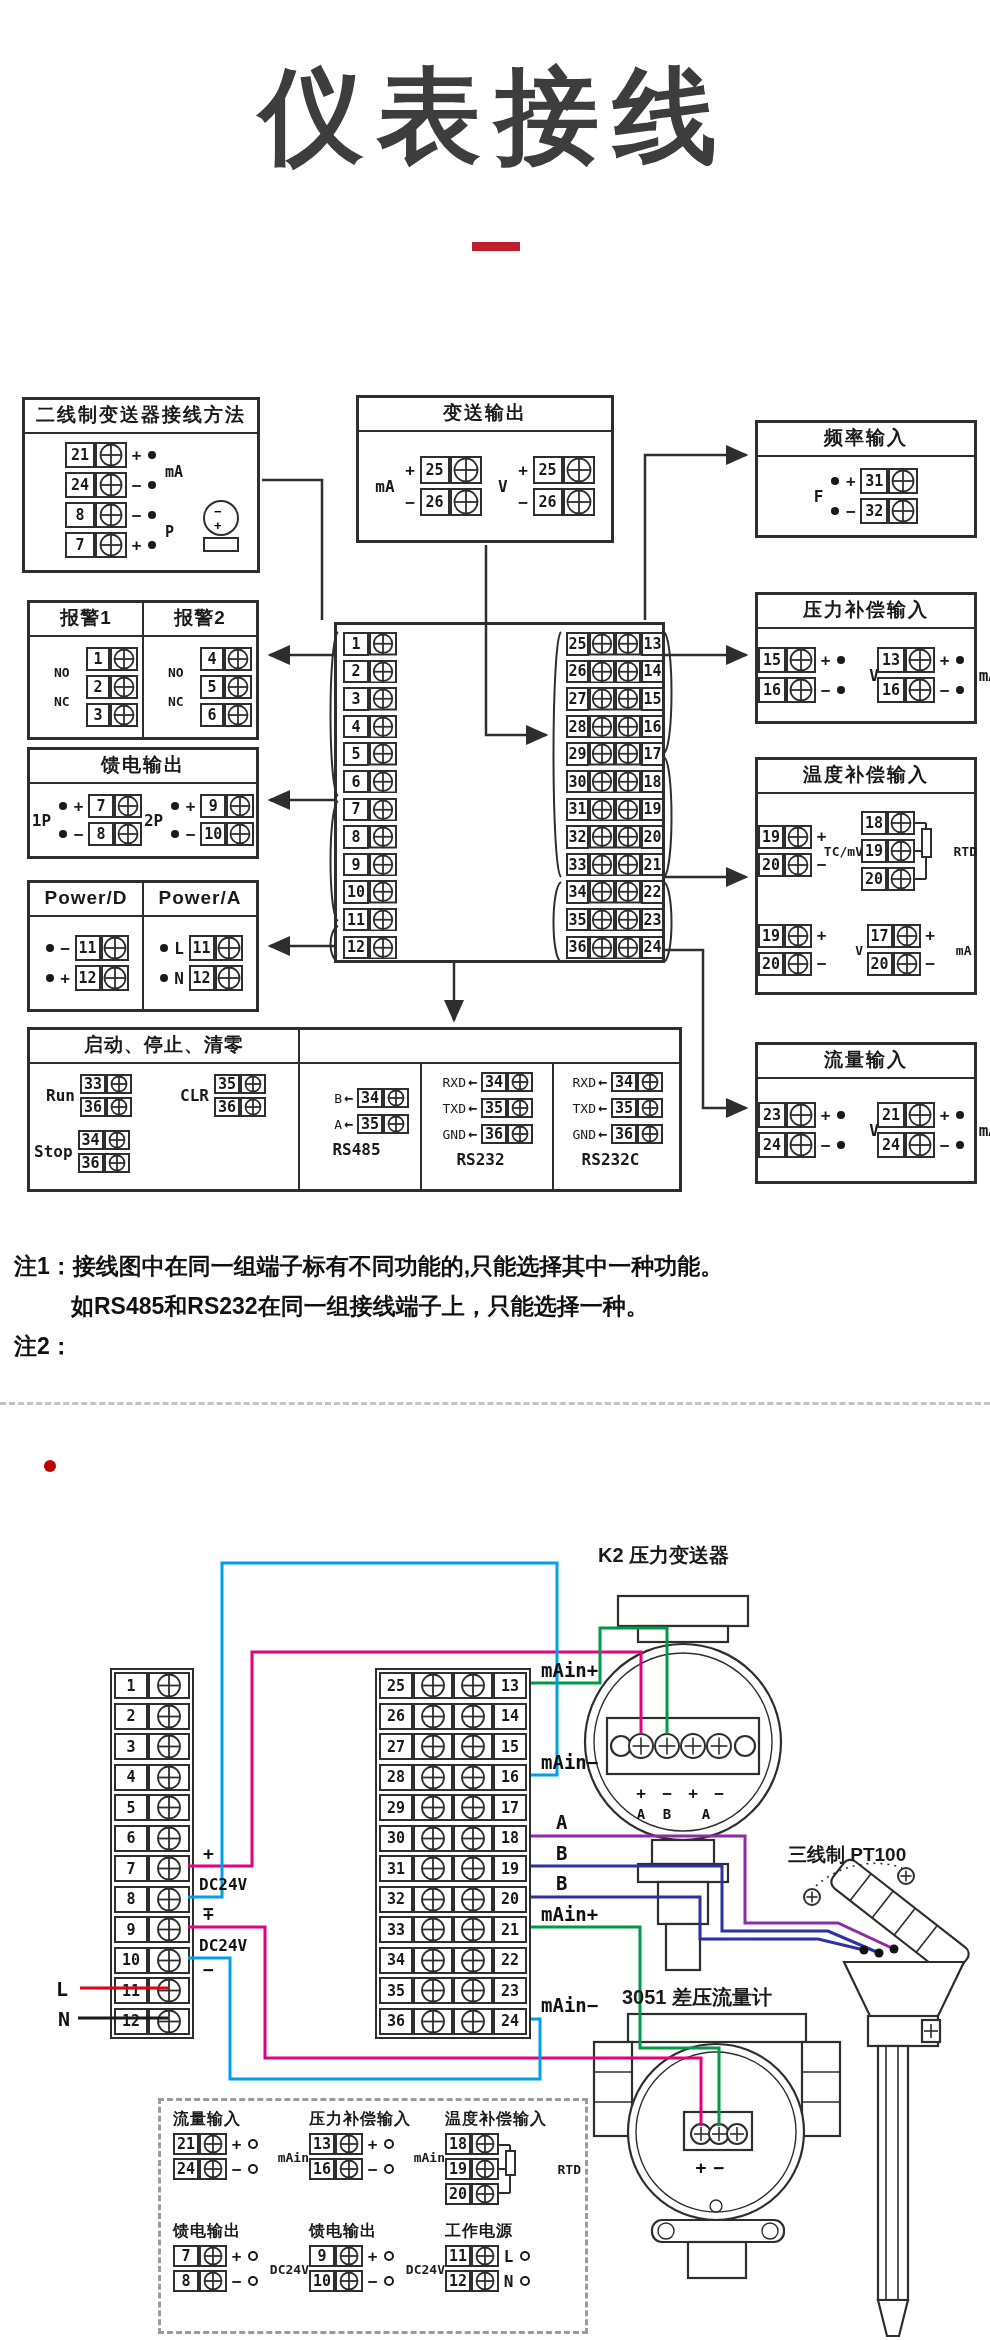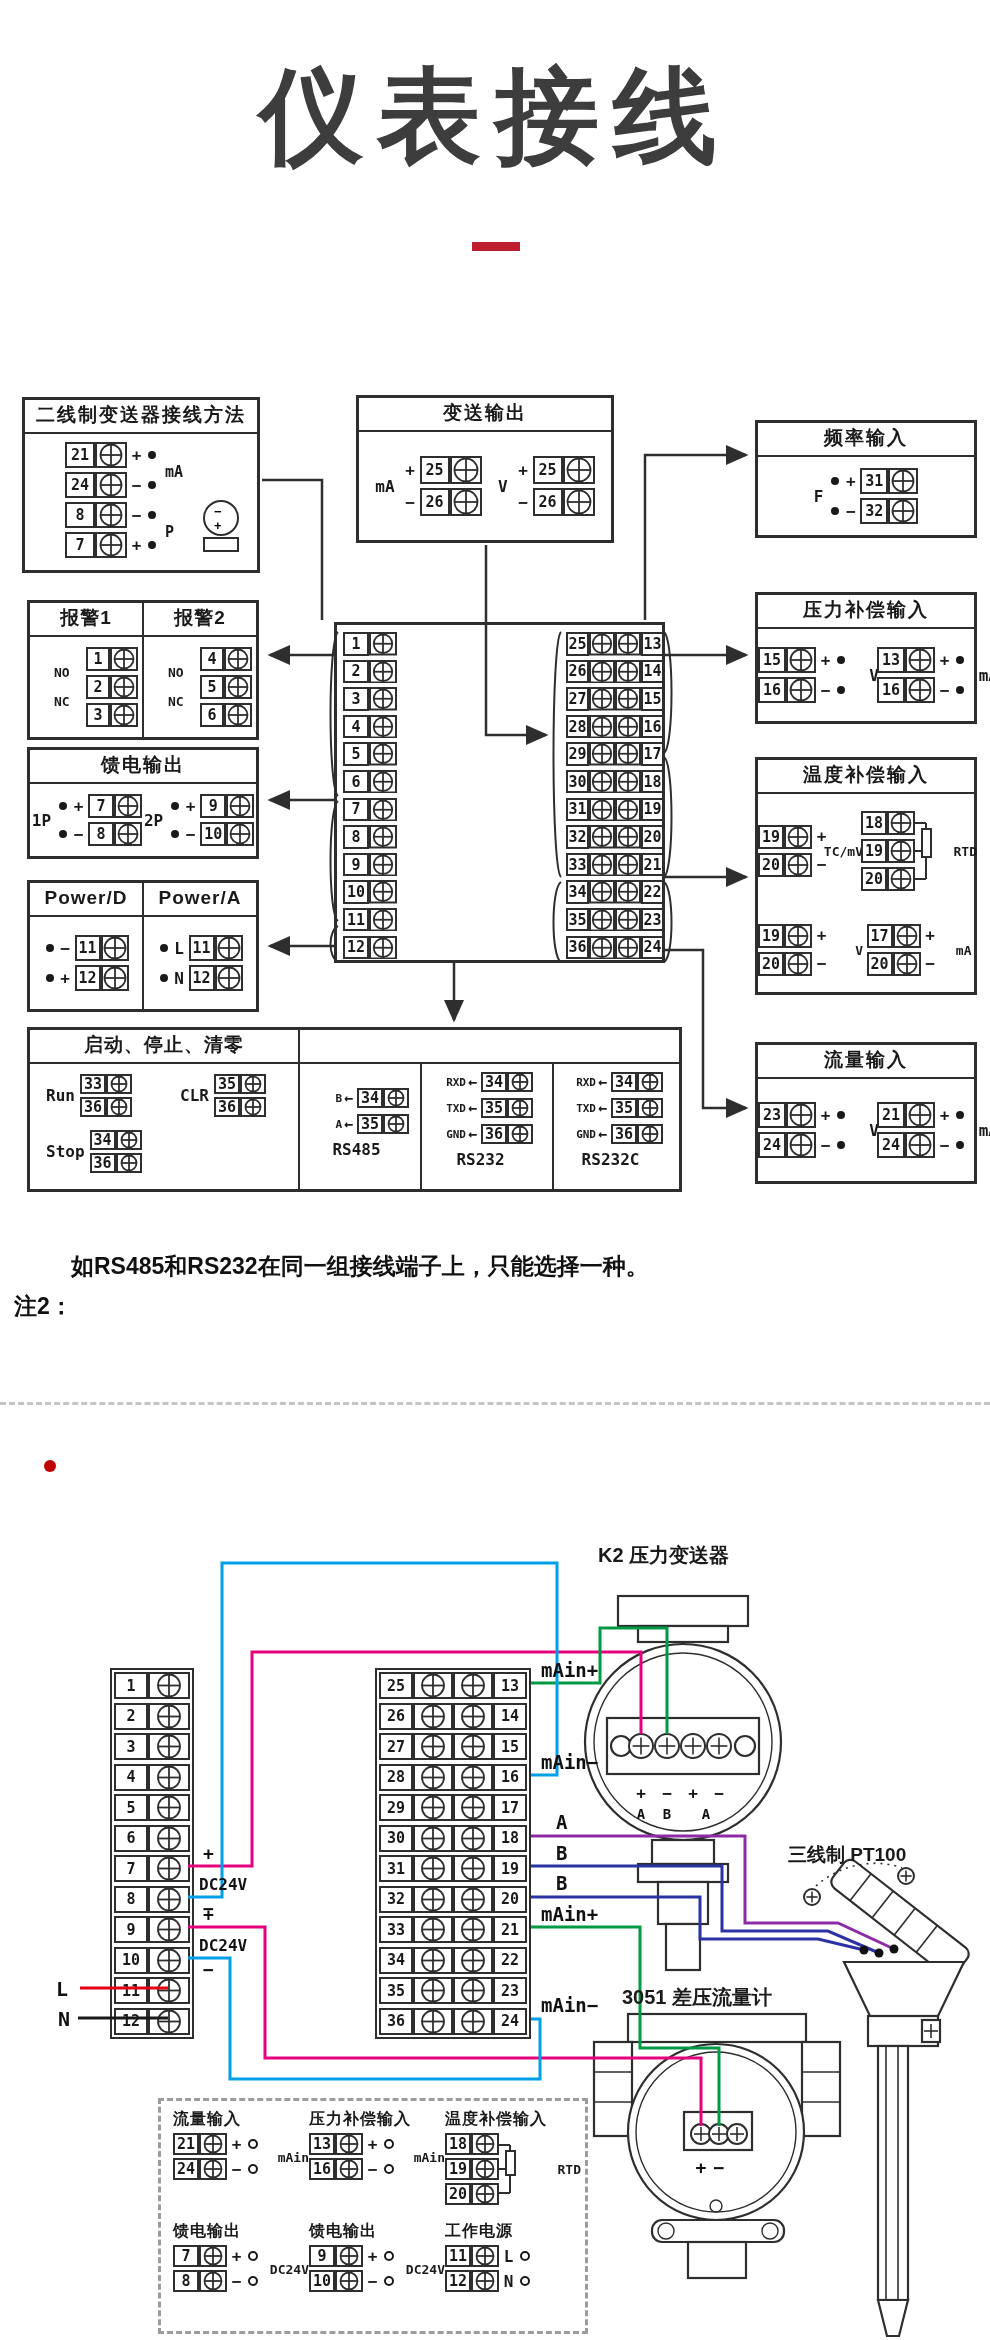--- a/index.html
+++ b/index.html
@@ -36,21 +36,21 @@
   .midlab{position:absolute;left:100px;font-family:"DejaVu Sans Mono",monospace;font-weight:bold;font-size:15px;}
   .txsym{position:absolute;right:6px;top:44px;}
   .swcol{position:relative;width:32px;height:84px;border-left:0;margin-left:20px;}
   .swlab{position:absolute;left:0;font-family:"DejaVu Sans Mono",monospace;font-weight:bold;font-size:13px;}
   .ahalf{flex:1;display:flex;align-items:center;justify-content:center;height:100%;}
   .ahalf2{border-left:2px solid #2e2e2e;}
   .vd{position:absolute;bottom:0;width:0;border-left:2px solid #2e2e2e;}
   .rsg{position:absolute;display:flex;align-items:center;gap:5px;}
   .commcol{position:absolute;}
   .commrow{display:flex;align-items:center;margin-bottom:6px;}
-  .csig{width:38px;text-align:right;font-family:"DejaVu Sans Mono",monospace;font-weight:bold;font-size:11px;margin-right:2px;}
+  .csig{width:38px;text-align:right;font-family:"DejaVu Sans Mono",monospace;font-weight:normal;font-size:13px;margin-right:2px;}
   .carrow{font-family:"DejaVu Sans Mono",monospace;font-weight:bold;font-size:15px;margin-right:4px;}
   .ccap{text-align:center;font-family:"DejaVu Sans Mono",monospace;font-weight:bold;font-size:16px;margin-top:2px;}
   .cstrip{position:absolute;display:flex;flex-direction:column;}
   .cstrip .trow{margin-bottom:4.1px;}
   .bblock{position:absolute;display:flex;flex-direction:column;border:2px solid #2e2e2e;background:#fff;padding:2px;z-index:2;}
   .bblock .trow{margin-bottom:3.5px;}
   .bblock .trow:last-child{margin-bottom:0;}
   #p-twowire{left:22px;top:397px;width:238px;height:176px;}
   #p-alarm{left:27px;top:600px;width:232px;height:140px;}
   #p-feed{left:27px;top:747px;width:232px;height:112px;}
@@ -1045,21 +1045,21 @@
               <span class="tnum" style="width: 26px; height: 20px;">36</span>
               <svg width="26" height="20" class="tscrew">
                 <rect x="1" y="1" width="24" height="18" fill="#fff" stroke="#2e2e2e" stroke-width="2"></rect>
                 <circle cx="13" cy="10" r="7.5" fill="none" stroke="#2e2e2e" stroke-width="1.8"></circle>
                 <line x1="13" y1="1.5" x2="13" y2="18.5" stroke="#2e2e2e" stroke-width="1.8"></line>
                 <line x1="5.5" y1="10" x2="20.5" y2="10" stroke="#2e2e2e" stroke-width="1.8"></line>
               </svg>
             </div>
           </div>
         </div>
-        <div class="rsg" style="left: 16px; top: 66px;">
+        <div class="rsg" style="left: 4px; top: 66px;">
           <span class="glabel">Stop</span>
           <div class="tcol tight">
             <div class="trow">
               <span class="tnum" style="width: 26px; height: 20px;">34</span>
               <svg width="26" height="20" class="tscrew">
                 <rect x="1" y="1" width="24" height="18" fill="#fff" stroke="#2e2e2e" stroke-width="2"></rect>
                 <circle cx="13" cy="10" r="7.5" fill="none" stroke="#2e2e2e" stroke-width="1.8"></circle>
                 <line x1="13" y1="1.5" x2="13" y2="18.5" stroke="#2e2e2e" stroke-width="1.8"></line>
                 <line x1="5.5" y1="10" x2="20.5" y2="10" stroke="#2e2e2e" stroke-width="1.8"></line>
               </svg>
@@ -1172,20 +1172,24 @@
           </div>
           <div class="ccap">RS232C</div>
         </div>
       </div>
       <div class="vd" style="left: 268px; top: 0px;"></div>
       <div class="vd" style="left: 390px; top: 32px;"></div>
       <div class="vd" style="left: 522px; top: 32px;"></div>
     </div>
 
   <div id="notes">
+    <div class="nrow">
+      <span>注1：</span>
+      <span>接线图中在同一组端子标有不同功能的,只能选择其中一种功能。</span>
+    </div>
     <div class="nrow nind">
       <span>如RS485和RS232在同一组接线端子上，只能选择一种。</span>
     </div>
     <div class="nrow">
       <span>注2：</span>
     </div>
   </div>
 
   <div id="divider"></div>
   <div id="bullet"></div>

